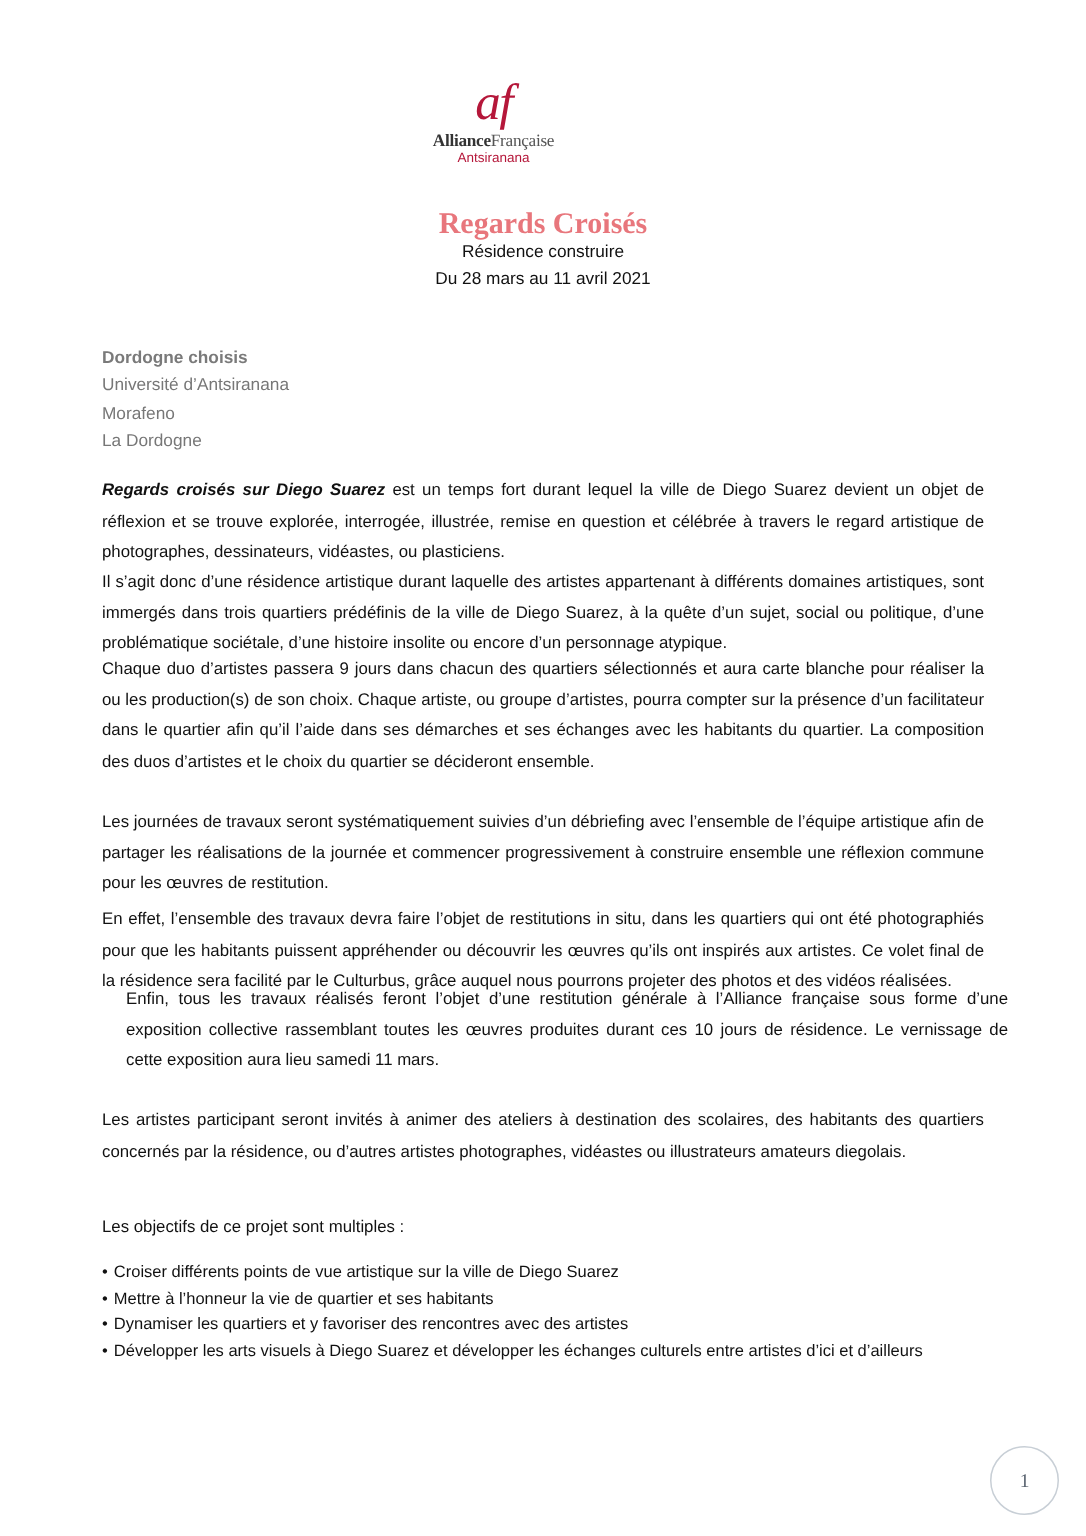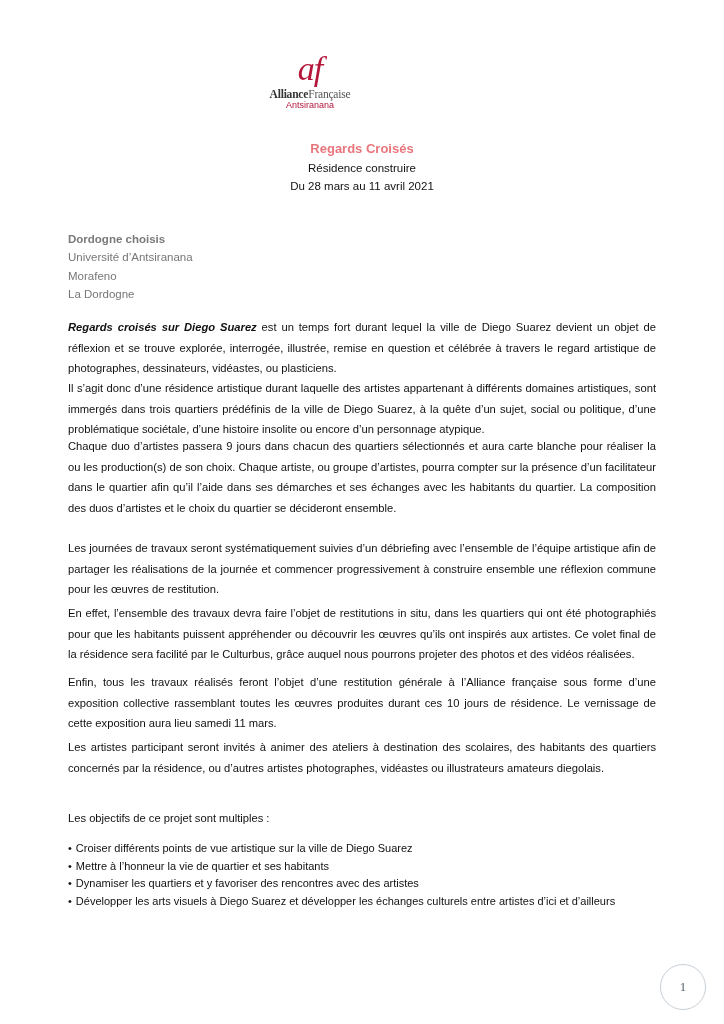--- a/index.html
+++ b/index.html
@@ -1,44 +1,44 @@
 <!DOCTYPE html>
 <html><head>
   <meta charset="utf-8">
   <style>
     html, body { margin: 0; padding: 0; background: #ffffff; }
     body { width: 724px; height: 1024px; position: relative; overflow: hidden;
       font-family: "Liberation Sans", "DejaVu Sans", sans-serif; color: #1a1a1a; }
     .page { position: absolute; left: 0; top: 0; width: 724px; height: 1024px; }
 
-    .logo { position: absolute; left: 0; width: 620px; top: 52px; text-align: center; }
+    .logo { position: absolute; left: 0; width: 620px; top: 52px; text-align: center; padding-left: 19px; }
     .logo-af { font-family: "Liberation Serif", "DejaVu Serif", serif; font-style: italic;
       font-size: 34px; line-height: 34px; color: #b5173a; letter-spacing: -1px; }
     .logo-name { font-family: "Liberation Serif", "DejaVu Serif", serif; font-size: 11.5px;
       line-height: 12px; color: #333; margin-top: 2px; letter-spacing: -0.2px; }
     .logo-name b { font-weight: bold; }
     .logo-name span.fr { color: #555; }
     .logo-city { font-size: 9px; line-height: 10px; color: #b5173a; }
 
     .title-block { position: absolute; left: 0; width: 724px; top: 139px; text-align: center; }
-    .doc-title { font-size: 13px; font-weight: bold; color: #e8767c; line-height: 20px; }
+    .doc-title { font-size: 20px; font-weight: bold; color: #e8767c; line-height: 20px; font-family: Liberation Serif, serif; }
     .doc-sub { font-size: 11.5px; line-height: 18px; color: #111; }
 
     .quartiers { position: absolute; left: 68px; top: 230px; font-size: 11.5px; line-height: 18.3px; color: #777; }
     .quartiers .qh { font-weight: bold; color: #7a7a7a; }
 
     .body-text { position: absolute; left: 68px; width: 588px; font-size: 11.2px; line-height: 20.5px;
       color: #111; text-align: justify; }
     .body-text p { margin: 0; }
     .p1 { top: 317px; }
     .p2 { top: 378px; }
     .p3 { top: 436px; }
     .p4 { top: 538px; }
     .p5 { top: 603px; }
-    .p6 { top: 672px; }
+    .p6 { top: 656px; margin-left: 16px; }
     .p7 { top: 737px; }
     .p8 { top: 808px; }
     .p1 .lead { font-weight: bold; font-style: italic; }
 
     .objectives { position: absolute; left: 68px; top: 840px; font-size: 11px; line-height: 17.5px; color: #111; }
     .objectives ul { list-style: none; margin: 0; padding: 0; }
     .objectives li::before { content: "\2022"; margin-right: 4px; }
 
     .page-num { position: absolute; left: 660px; top: 964px; width: 46px; height: 46px; border: 1.5px solid #c8cfd6;
       border-radius: 50%; display: flex; align-items: center; justify-content: center;

